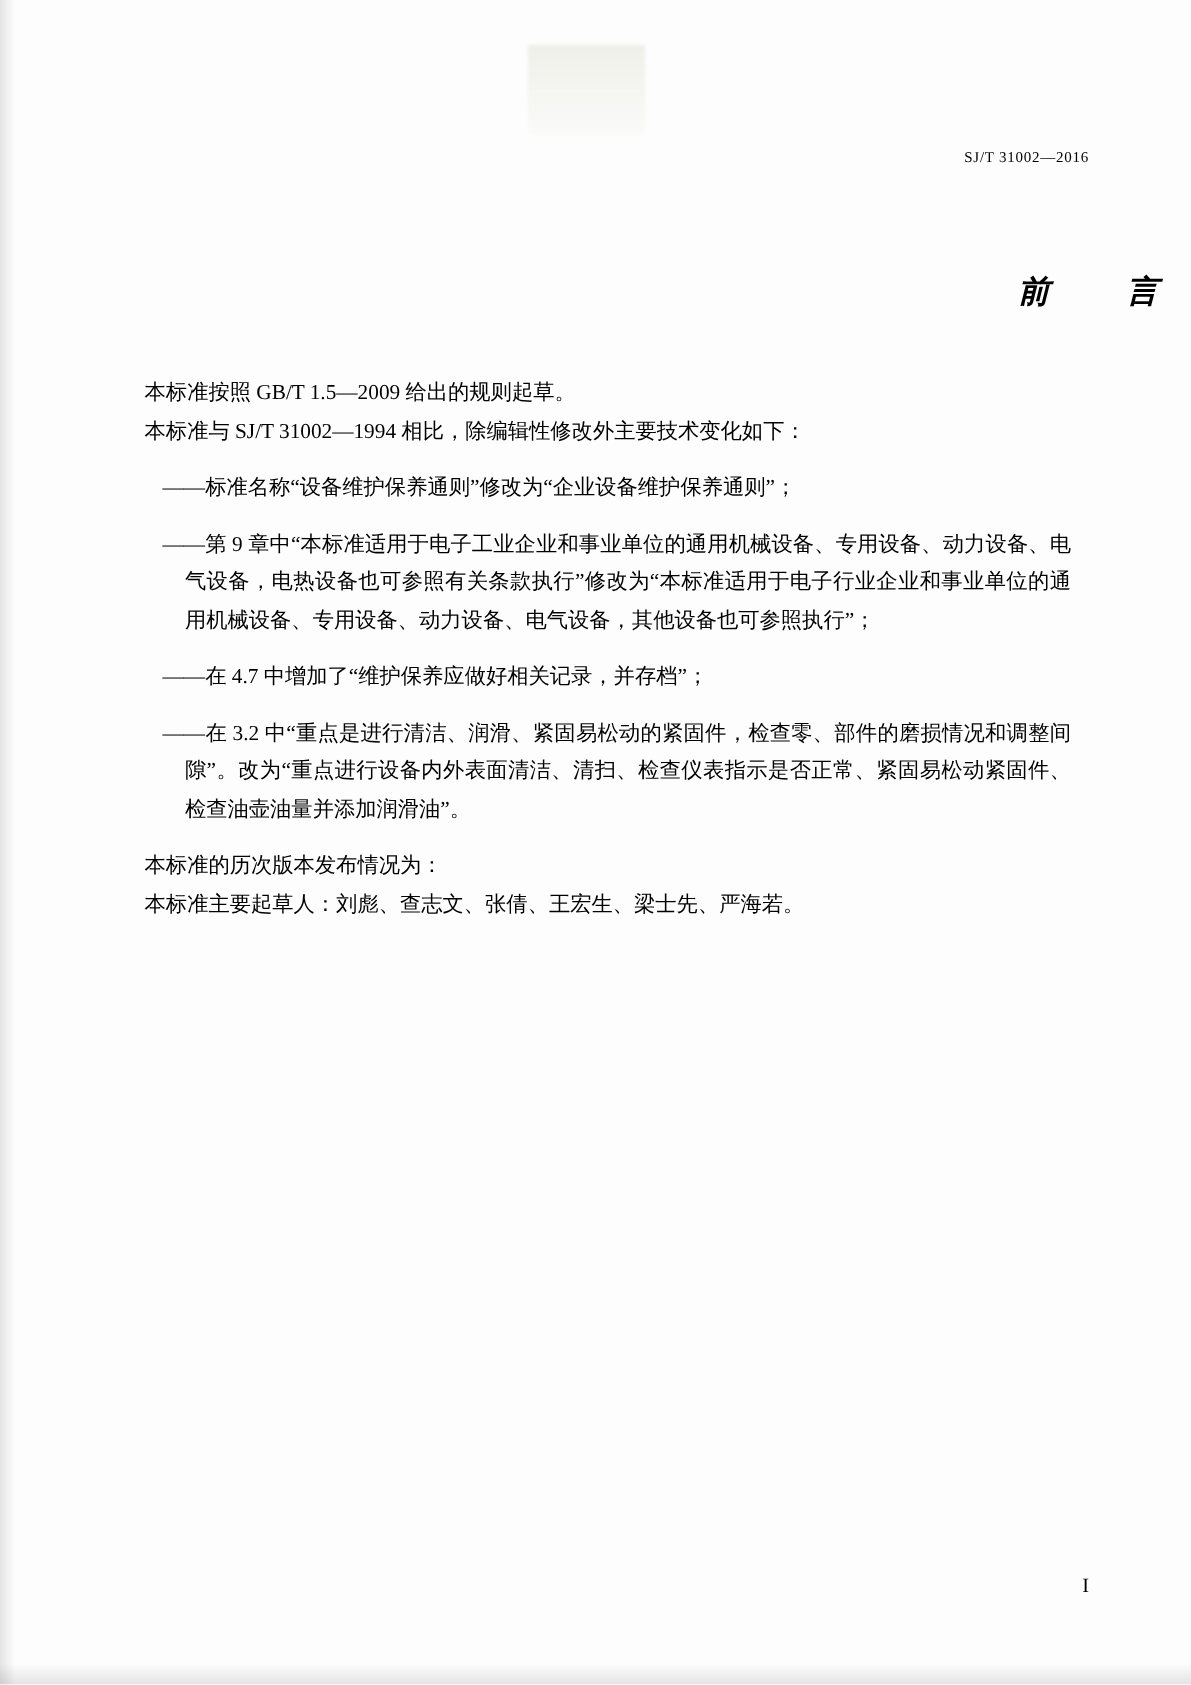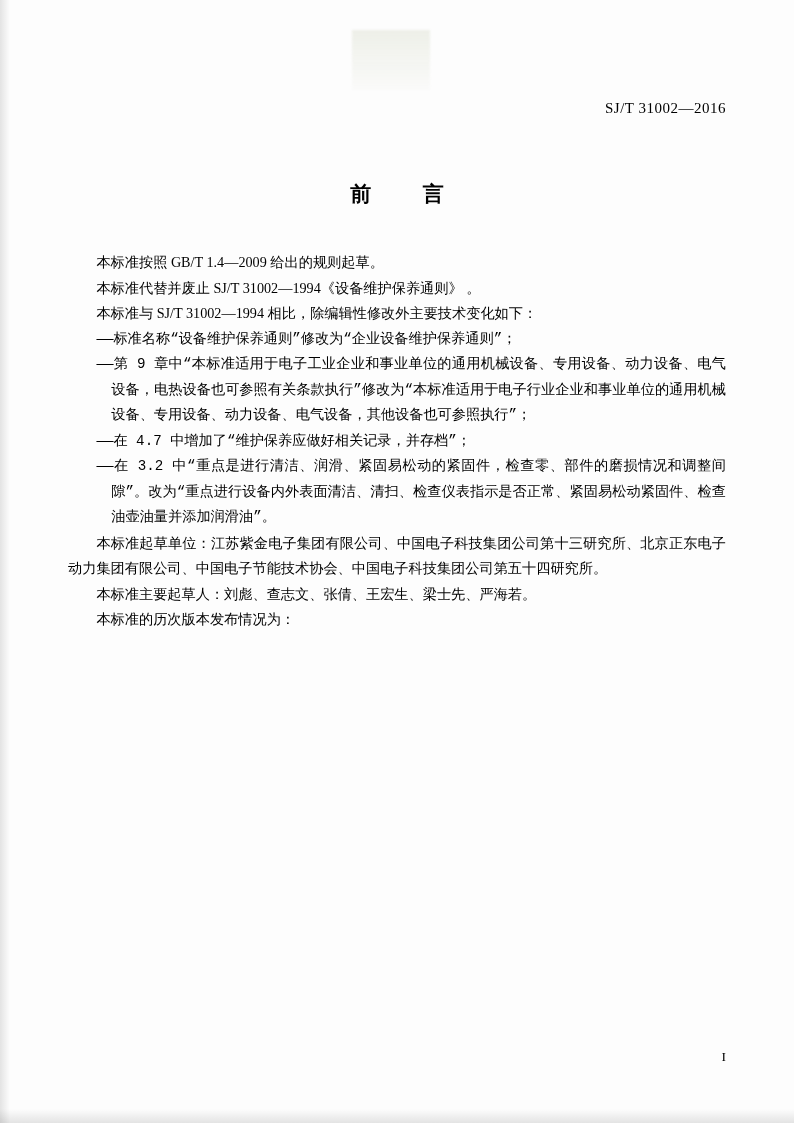--- a/index.html
+++ b/index.html
@@ -44,57 +44,57 @@
     bottom: 0;
     width: 794px;
     height: 14px;
     background: linear-gradient(0deg, rgba(0,0,0,0.10), rgba(0,0,0,0));
   }
 
   .std-no {
     position: absolute;
     right: 68px;
     top: 100px;
-    font-size: 15px;
+    font-size: 10px;
     letter-spacing: 0.5px;
     font-family: "Liberation Serif", serif;
   }
 
   .doc-title {
     position: absolute;
     left: 0;
     right: 0;
     top: 180px;
-    text-align: center;
+    text-align: right;
     font-size: 21px;
     font-weight: bold;
     letter-spacing: 22px;
     text-indent: 22px;
     font-family: "DejaVu Sans", "Liberation Sans", sans-serif;
+    font-style: italic;
   }
 
   .body-block {
     position: absolute;
     left: 68px;
     right: 68px;
     top: 250px;
     font-size: 14.2px;
     line-height: 25.5px;
     text-align: justify;
   }
   .p {
     margin: 0;
     text-indent: 2em;
   }
   
   .li {
-    margin: 0;
+    margin: 12px;
     padding-left: 3.05em;
     text-indent: -1.05em;
-    font-family: Liberation Mono, monospace;
   }
 
   .page-num {
     position: absolute;
     right: 68px;
     bottom: 58px;
     font-size: 13.5px;
     font-family: "Liberation Serif", serif;
   }
 </style>
@@ -104,26 +104,24 @@
 <div class="page">
   <div class="scan-edge-left"></div>
   <div class="scan-edge-bottom"></div>
   <div class="scan-smudge"></div>
 
   <div class="std-no">SJ/T 31002—2016</div>
 
   <div class="doc-title">前    言</div>
 
   <div class="body-block">
-      <p class="p">本标准按照 GB/T 1.4—2009 给出的规则起草。</p>
-      <p class="p">本标准代替并废止 SJ/T 31002—1994《设备维护保养通则》    。</p>
+      <p class="p">本标准按照 GB/T 1.5—2009 给出的规则起草。</p>
       <p class="p">本标准与 SJ/T 31002—1994 相比，除编辑性修改外主要技术变化如下：</p>
       <p class="li">——标准名称“设备维护保养通则”修改为“企业设备维护保养通则”；</p>
       <p class="li">——第 9 章中“本标准适用于电子工业企业和事业单位的通用机械设备、专用设备、动力设备、电气设备，电热设备也可参照有关条款执行”修改为“本标准适用于电子行业企业和事业单位的通用机械设备、专用设备、动力设备、电气设备，其他设备也可参照执行”；</p>
       <p class="li">——在 4.7 中增加了“维护保养应做好相关记录，并存档”；</p>
       <p class="li">——在 3.2 中“重点是进行清洁、润滑、紧固易松动的紧固件，检查零、部件的磨损情况和调整间隙”。改为“重点进行设备内外表面清洁、清扫、检查仪表指示是否正常、紧固易松动紧固件、检查油壶油量并添加润滑油”。</p>
-      <p class="p" style="margin-left: 0px;">本标准起草单位：江苏紫金电子集团有限公司、中国电子科技集团公司第十三研究所、北京正东电子动力集团有限公司、中国电子节能技术协会、中国电子科技集团公司第五十四研究所。</p>
+      <p class="p">本标准的历次版本发布情况为：</p>
       <p class="p">本标准主要起草人：刘彪、查志文、张倩、王宏生、梁士先、严海若。</p>
-      <p class="p">本标准的历次版本发布情况为：</p>
     </div>
 
   <div class="page-num">I</div>
 </div>
 
 </body></html>

